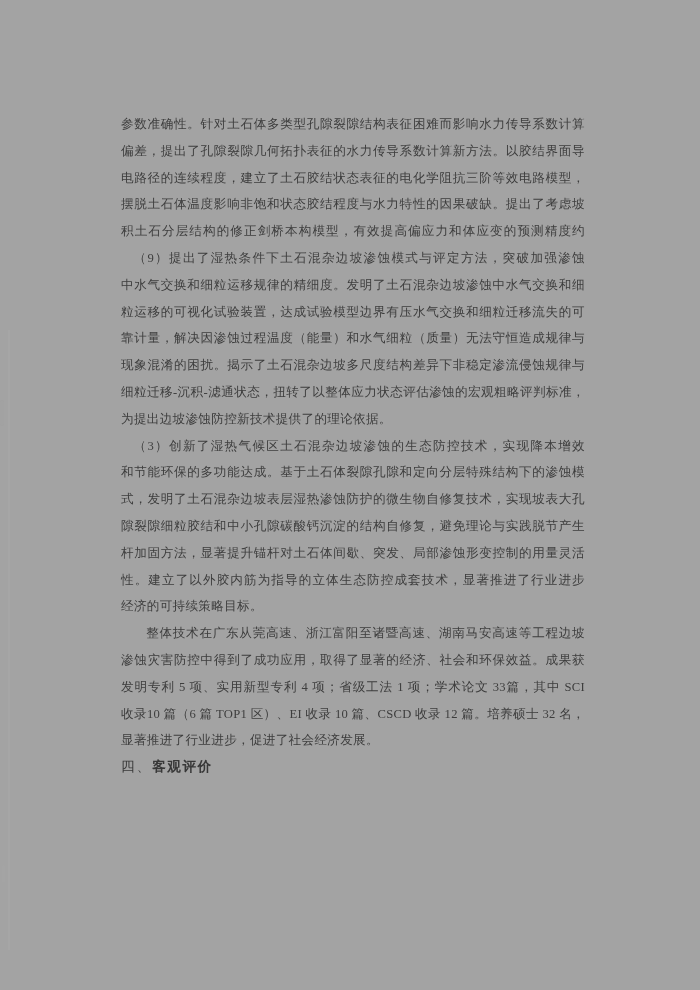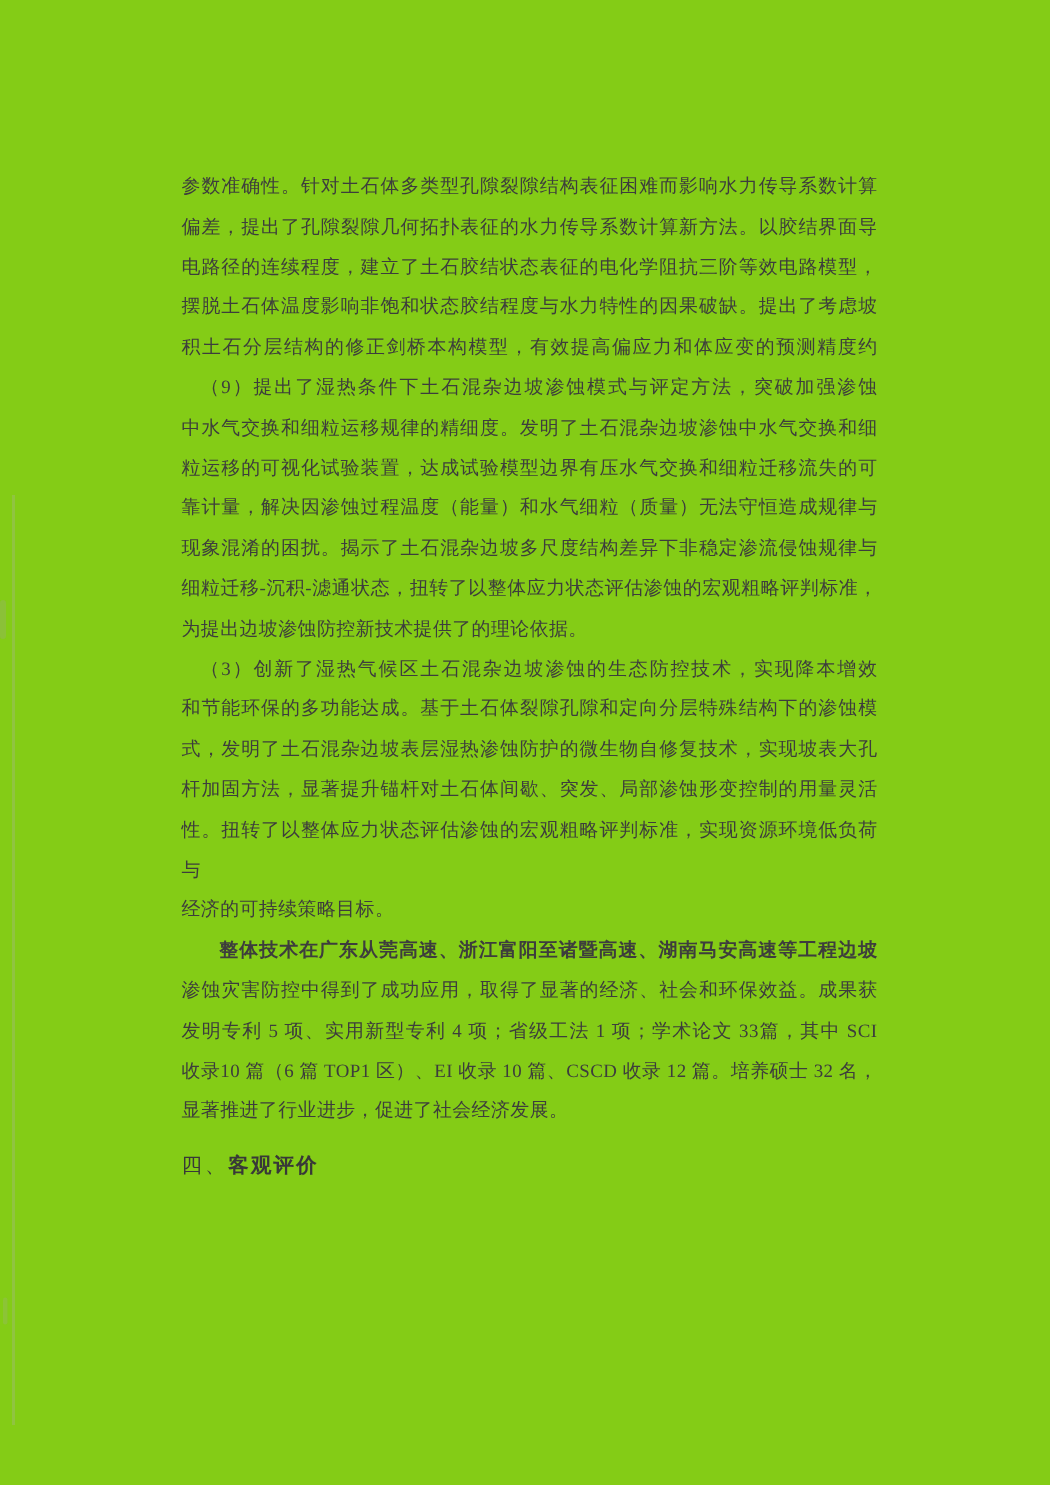--- a/index.html
+++ b/index.html
@@ -5,21 +5,21 @@
   html,body{margin:0;padding:0;}
   body{
     width:700px;height:990px;
     background:#ffffff;
     position:relative;
     overflow:hidden;
     font-family:"Liberation Serif","DejaVu Serif",serif;
   }
   .page{
     position:absolute;left:0;top:0;width:700px;height:990px;
-    background:#84cc16;
+    background:#a3a3a3;
   }
   
   .edge-streak{
     position:absolute;left:8px;top:330px;width:2px;height:620px;
     background:rgba(175,175,175,0.28);
   }
   .edge-smudge-1{
     position:absolute;left:0px;top:400px;width:4px;height:26px;
     background:rgba(160,160,160,0.25);border-radius:2px;
   }
@@ -38,21 +38,20 @@
   .para{margin:0;padding:0;}
   .line{
     white-space:normal;
     text-align:justify;
   }
   .line.fill{
     text-align:justify;
     text-align-last:justify;
   }
   .doc-heading{
-    margin-top:10px;
     line-height:26.8px;
     font-size:13.6px;
     color:#383838;
   }
   .doc-heading .prefix{font-weight:400;letter-spacing:2px;}
   .doc-heading .title{font-weight:700;letter-spacing:1.5px;}
 </style>
 </head>
 <body style="background: rgb(255, 255, 255);">
 
@@ -76,26 +75,27 @@
         <div class="line fill">粒运移的可视化试验装置，达成试验模型边界有压水气交换和细粒迁移流失的可</div>
         <div class="line fill">靠计量，解决因渗蚀过程温度（能量）和水气细粒（质量）无法守恒造成规律与</div>
         <div class="line fill">现象混淆的困扰。揭示了土石混杂边坡多尺度结构差异下非稳定渗流侵蚀规律与</div>
         <div class="line fill">细粒迁移-沉积-滤通状态，扭转了以整体应力状态评估渗蚀的宏观粗略评判标准，</div>
         <div class="line">为提出边坡渗蚀防控新技术提供了的理论依据。</div>
       </div>
       <div class="para">
         <div class="line fill" style="padding-left: 1em;">（3）创新了湿热气候区土石混杂边坡渗蚀的生态防控技术，实现降本增效</div>
         <div class="line fill">和节能环保的多功能达成。基于土石体裂隙孔隙和定向分层特殊结构下的渗蚀模</div>
         <div class="line fill">式，发明了土石混杂边坡表层湿热渗蚀防护的微生物自修复技术，实现坡表大孔</div>
+        <div class="line fill">隙裂隙细粒胶结和中小孔隙碳酸钙沉淀的结构自修复，避免理论与实践脱节产生</div>
         <div class="line fill">杆加固方法，显著提升锚杆对土石体间歇、突发、局部渗蚀形变控制的用量灵活</div>
-        <div class="line fill">性。扭转了以整体应力状态评估渗蚀的宏观粗略评判标准，实现资源环境低负荷与</div>
+        <div class="line fill">性。建立了以外胶内筋为指导的立体生态防控成套技术，显著推进了行业进步</div>
         <div class="line">经济的可持续策略目标。</div>
       </div>
       <div class="para">
-        <div class="line fill" style="padding-left: 2em; font-weight: bold;">整体技术在广东从莞高速、浙江富阳至诸暨高速、湖南马安高速等工程边坡</div>
+        <div class="line fill" style="padding-left: 2em;">整体技术在广东从莞高速、浙江富阳至诸暨高速、湖南马安高速等工程边坡</div>
         <div class="line fill">渗蚀灾害防控中得到了成功应用，取得了显著的经济、社会和环保效益。成果获</div>
         <div class="line fill">发明专利 5 项、实用新型专利 4 项；省级工法 1 项；学术论文 33篇，其中 SCI</div>
         <div class="line fill">收录10 篇（6 篇 TOP1 区）、EI 收录 10 篇、CSCD 收录 12 篇。培养硕士 32 名，</div>
         <div class="line">显著推进了行业进步，促进了社会经济发展。</div>
       </div>
       <div class="doc-heading">
       <span class="prefix">四、</span><span class="title">客观评价</span>
     </div>
   </div>
 </div>

